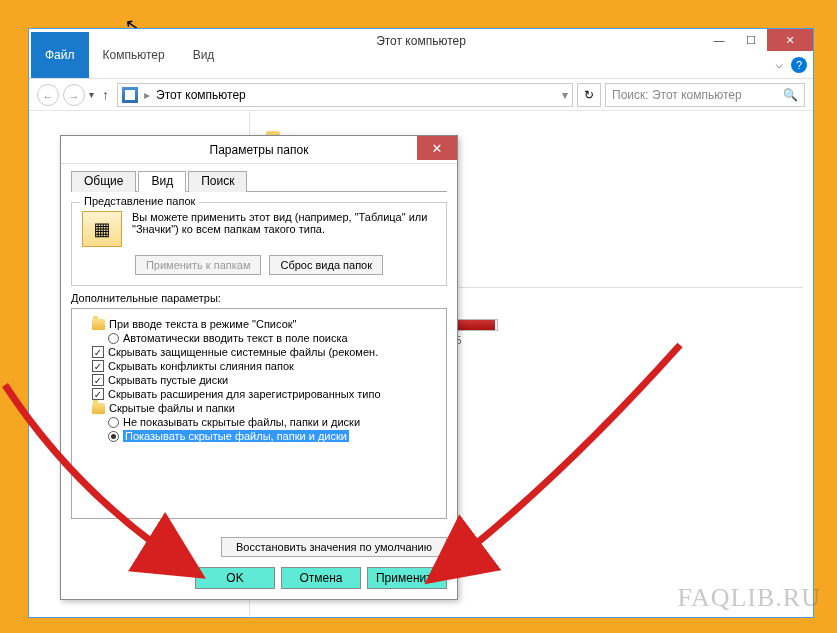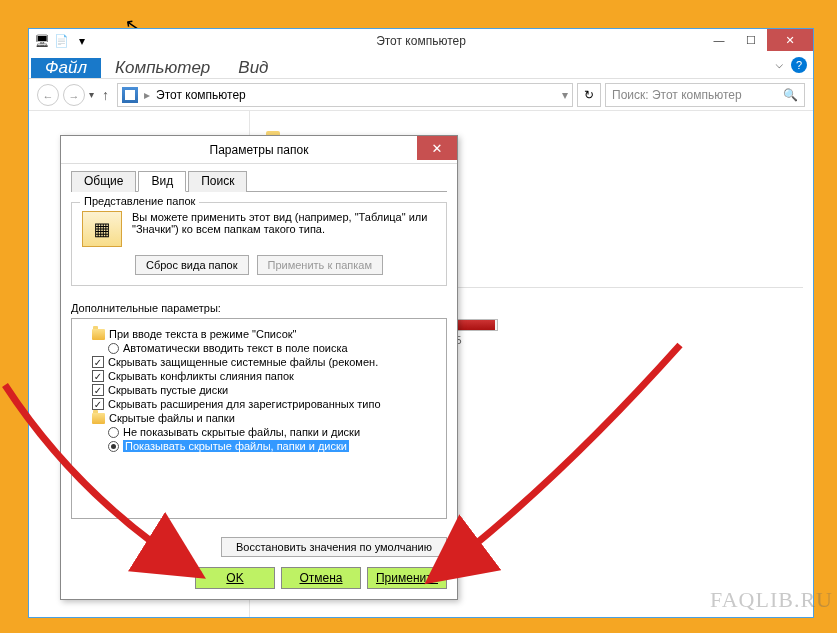--- a/index.html
+++ b/index.html
@@ -11,21 +11,21 @@
 }
 .titlebar { height: 24px; background: #fff; display: flex; align-items: center; padding: 0 4px; position: relative; }
 .tb-icons { display: flex; gap: 2px; }
 .tb-icon { width: 18px; height: 18px; display: flex; align-items: center; justify-content: center; font-size: 12px; }
 .tb-title { position: absolute; left: 50%; transform: translateX(-50%); font-size: 12px; color: #333; }
 .win-controls { position: absolute; right: 0; top: 0; display: flex; }
 .win-btn { width: 32px; height: 22px; display: flex; align-items: center; justify-content: center; font-size: 11px; color: #333; }
 .win-btn.close { background: #c75050; color: #fff; width: 46px; }
 
 .ribbon-tabs { height: 26px; background: #fff; display: flex; align-items: flex-end; border-bottom: 1px solid #e0e0e0; padding-left: 2px; position: relative; }
-.rtab { padding: 0 14px; font-size: 17px; color: #444; cursor: pointer; font-style: italic; }
+.rtab { padding: 16px 14px; font-size: 12px; color: #444; cursor: pointer; }
 .rtab.active { background: #1979ca; color: #fff; }
 .ribbon-right { position: absolute; right: 6px; top: 4px; display: flex; gap: 8px; align-items: center; }
 .help-icon { width: 16px; height: 16px; border-radius: 50%; background: #0078d7; color: #fff; font-size: 11px; display: flex; align-items: center; justify-content: center; }
 .chevron { font-size: 10px; color: #555; }
 
 .navbar { height: 32px; display: flex; align-items: center; padding: 4px 8px; gap: 4px; border-bottom: 1px solid #e5e5e5; }
 .nav-btn { width: 22px; height: 22px; border: 1px solid #ccc; border-radius: 50%; display: flex; align-items: center; justify-content: center; font-size: 11px; color: #888; }
 .breadcrumb { flex: 1; height: 24px; border: 1px solid #ccc; display: flex; align-items: center; padding: 0 4px; font-size: 12px; gap: 6px; }
 .bc-icon { width: 16px; height: 16px; background: linear-gradient(#4a90d9,#2c6eb5); position: relative; }
 .bc-icon::after { content:""; position:absolute; left:3px; top:3px; width:10px; height:10px; background:#fff; }
@@ -69,37 +69,37 @@
 
 .group { border: 1px solid #ccc; margin-top: 10px; padding: 8px 10px 10px; position: relative; }
 .group-title { position: absolute; top: -8px; left: 8px; background: #fff; padding: 0 4px; font-size: 11px; }
 .group-inner { display: flex; gap: 10px; }
 .preview-icon { width: 40px; height: 36px; border: 1px solid #d8a43a; background: linear-gradient(#fdf2d0,#f8dd8a); display: flex; align-items: center; justify-content: center; font-size: 18px; }
 .group-text { font-size: 11px; flex: 1; }
 .group-buttons { display: flex; gap: 8px; margin-top: 8px; justify-content: center; }
 .small-btn { font-size: 11px; padding: 3px 10px; border: 1px solid #aaa; background: #f4f4f4; }
 .small-btn.disabled { color: #999; }
 
-.adv-label { font-size: 11px; margin-top: 16px; margin-bottom: 4px; }
+.adv-label { font-size: 11px; margin-top: 6px; margin-bottom: 4px; }
 .tree-box { flex: 1; border: 1px solid #aaa; padding: 8px 6px; font-size: 11px; overflow: hidden; }
 .tree-item { display: flex; align-items: center; gap: 4px; padding: 1px 0; white-space: nowrap; }
 .tree-item.l1 { margin-left: 14px; }
 .tree-item.l2 { margin-left: 30px; }
 .tree-folder { display:inline-block; width:13px; height:11px; background:linear-gradient(#fce08a,#f0b83c); border-radius:1px; position:relative; }
 .tree-folder::before { content:""; position:absolute; top:-3px; left:1px; width:5px; height:3px; background:#f7d574; border-radius:1px 1px 0 0; }
 .cb { width: 12px; height: 12px; border: 1px solid #555; display: inline-flex; align-items: center; justify-content: center; font-size: 10px; color: #222; background:#fff; }
 .radio { width: 11px; height: 11px; border: 1px solid #555; border-radius: 50%; display: inline-flex; align-items: center; justify-content: center; background:#fff; }
 .radio .dot { width: 5px; height: 5px; background: #333; border-radius: 50%; }
 .selected-row { background: #3399ff; color: #fff; padding: 0 2px; }
 
 .restore-row { display: flex; justify-content: flex-end; margin-top: 18px; }
 .dlg-footer { display: flex; justify-content: flex-end; gap: 6px; padding-top: 10px; }
-.dlg-btn { width: 80px; padding: 3px 0; font-size: 12px; border: 1px solid #888; background: #bef264; text-align: center; text-decoration: underline; }
-
-.watermark { position: absolute; right: 4px; bottom: 20px; font-size: 22px; color: rgba(100,100,100,0.35); font-family: Georgia, serif; letter-spacing: 1px; }
+.dlg-btn { width: 80px; padding: 3px 0; font-size: 12px; border: 1px solid #888; background: #5eead4; text-align: center; }
+
+.watermark { position: absolute; right: 16px; bottom: 20px; font-size: 26px; color: rgba(100,100,100,0.35); font-family: Georgia, serif; letter-spacing: 1px; }
 
 .cursor { position: absolute; left: 125px; top: 14px; font-size: 18px; color: #000; transform: rotate(-10deg); }
 
 .arrow { position: absolute; pointer-events: none; }
 .arrow svg { overflow: visible; }
 </style>
 </head>
 <body>
 
 <div class="cursor">↖</div>
@@ -200,22 +200,22 @@
       <div class="dlg-tab">Поиск</div>
     </div>
 
     <div class="group">
       <div class="group-title">Представление папок</div>
       <div class="group-inner">
         <div class="preview-icon">▦</div>
         <div class="group-text">Вы можете применить этот вид (например, "Таблица" или "Значки") ко всем папкам такого типа.</div>
       </div>
       <div class="group-buttons">
+        <div class="small-btn disabled">Применить к папкам</div>
         <div class="small-btn">Сброс вида папок</div>
-        <div class="small-btn disabled">Применить к папкам</div>
       </div>
     </div>
 
     <div class="adv-label">Дополнительные параметры:</div>
     <div class="tree-box">
       <div class="tree-item l1">
           <span class="tree-folder"></span>
           <span>При вводе текста в режиме "Список"</span>
         </div>
       <div class="tree-item l2">

